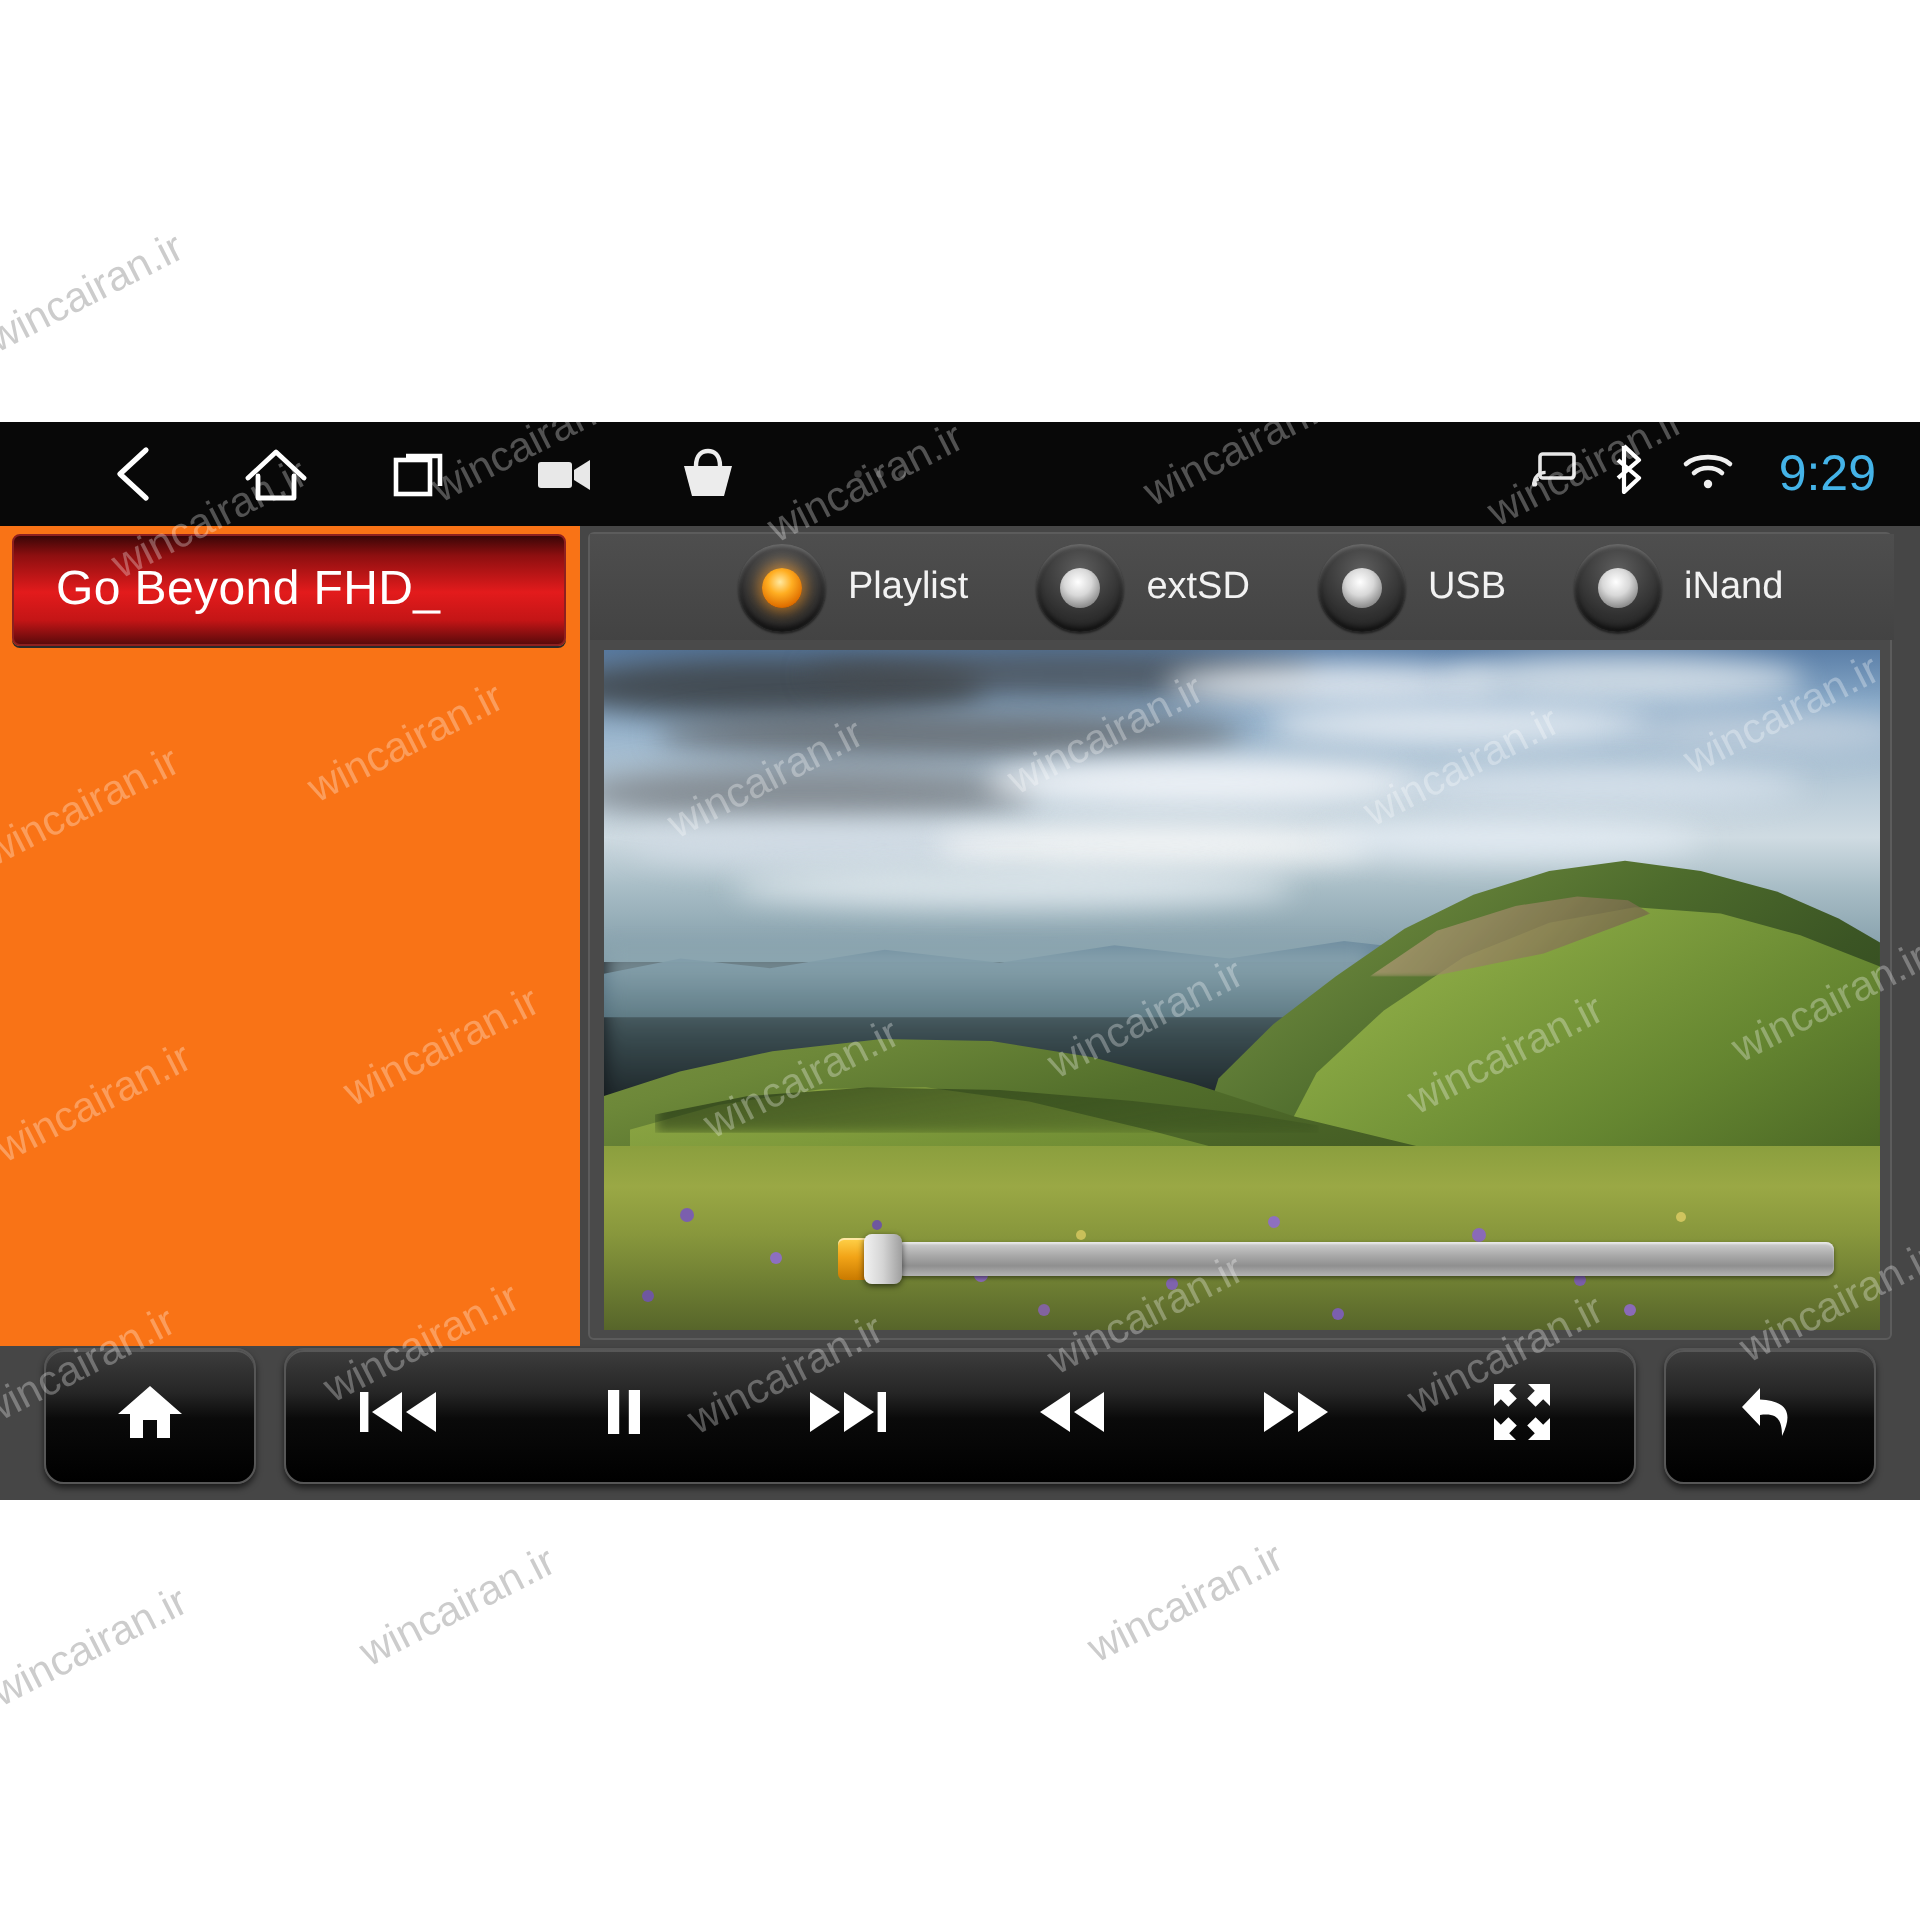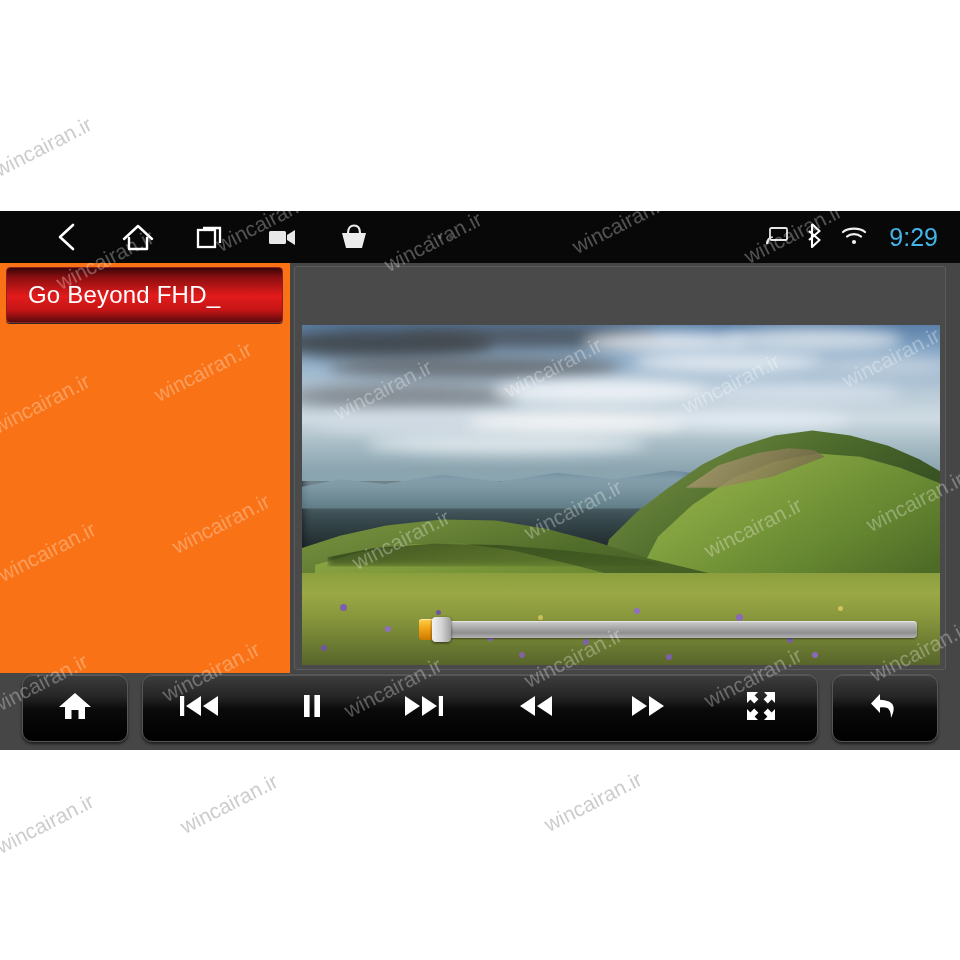--- a/index.html
+++ b/index.html
@@ -198,20 +198,46 @@
     </div>
 
     <div id="sidebar">
       <div class="pl-item sel">
         <span>Go Beyond FHD_</span>
       </div>
     </div>
 
     <div id="rightpanel">
 
+      <div id="sourcebar">
+        <div class="src">
+          <span class="led-outer">
+              <span class="led on"></span>
+            </span>
+          <span class="src-label">Playlist</span>
+        </div>
+        <div class="src">
+          <span class="led-outer">
+              <span class="led off"></span>
+            </span>
+          <span class="src-label">extSD</span>
+        </div>
+        <div class="src">
+          <span class="led-outer">
+              <span class="led off"></span>
+            </span>
+          <span class="src-label">USB</span>
+        </div>
+        <div class="src">
+          <span class="led-outer">
+              <span class="led off"></span>
+            </span>
+          <span class="src-label">iNand</span>
+        </div>
+      </div>
 
       <div id="video">
         <div class="sky"></div>
         <div class="cloud" style="left:-4%;top:1%;width:34%;height:9%;background:rgba(58,62,66,.85);"></div>
         <div class="cloud" style="left:16%;top:0%;width:40%;height:7%;background:rgba(70,74,78,.75);"></div>
         <div class="cloud" style="left:44%;top:2%;width:26%;height:6%;background:rgba(235,240,245,.85);"></div>
         <div class="cloud" style="left:66%;top:1%;width:28%;height:7%;background:rgba(225,232,238,.8);"></div>
         <div class="cloud" style="left:4%;top:9%;width:46%;height:7%;background:rgba(96,100,104,.8);"></div>
         <div class="cloud" style="left:52%;top:8%;width:30%;height:6%;background:rgba(240,244,248,.8);"></div>
         <div class="cloud" style="left:80%;top:9%;width:22%;height:6%;background:rgba(200,212,224,.75);"></div>

